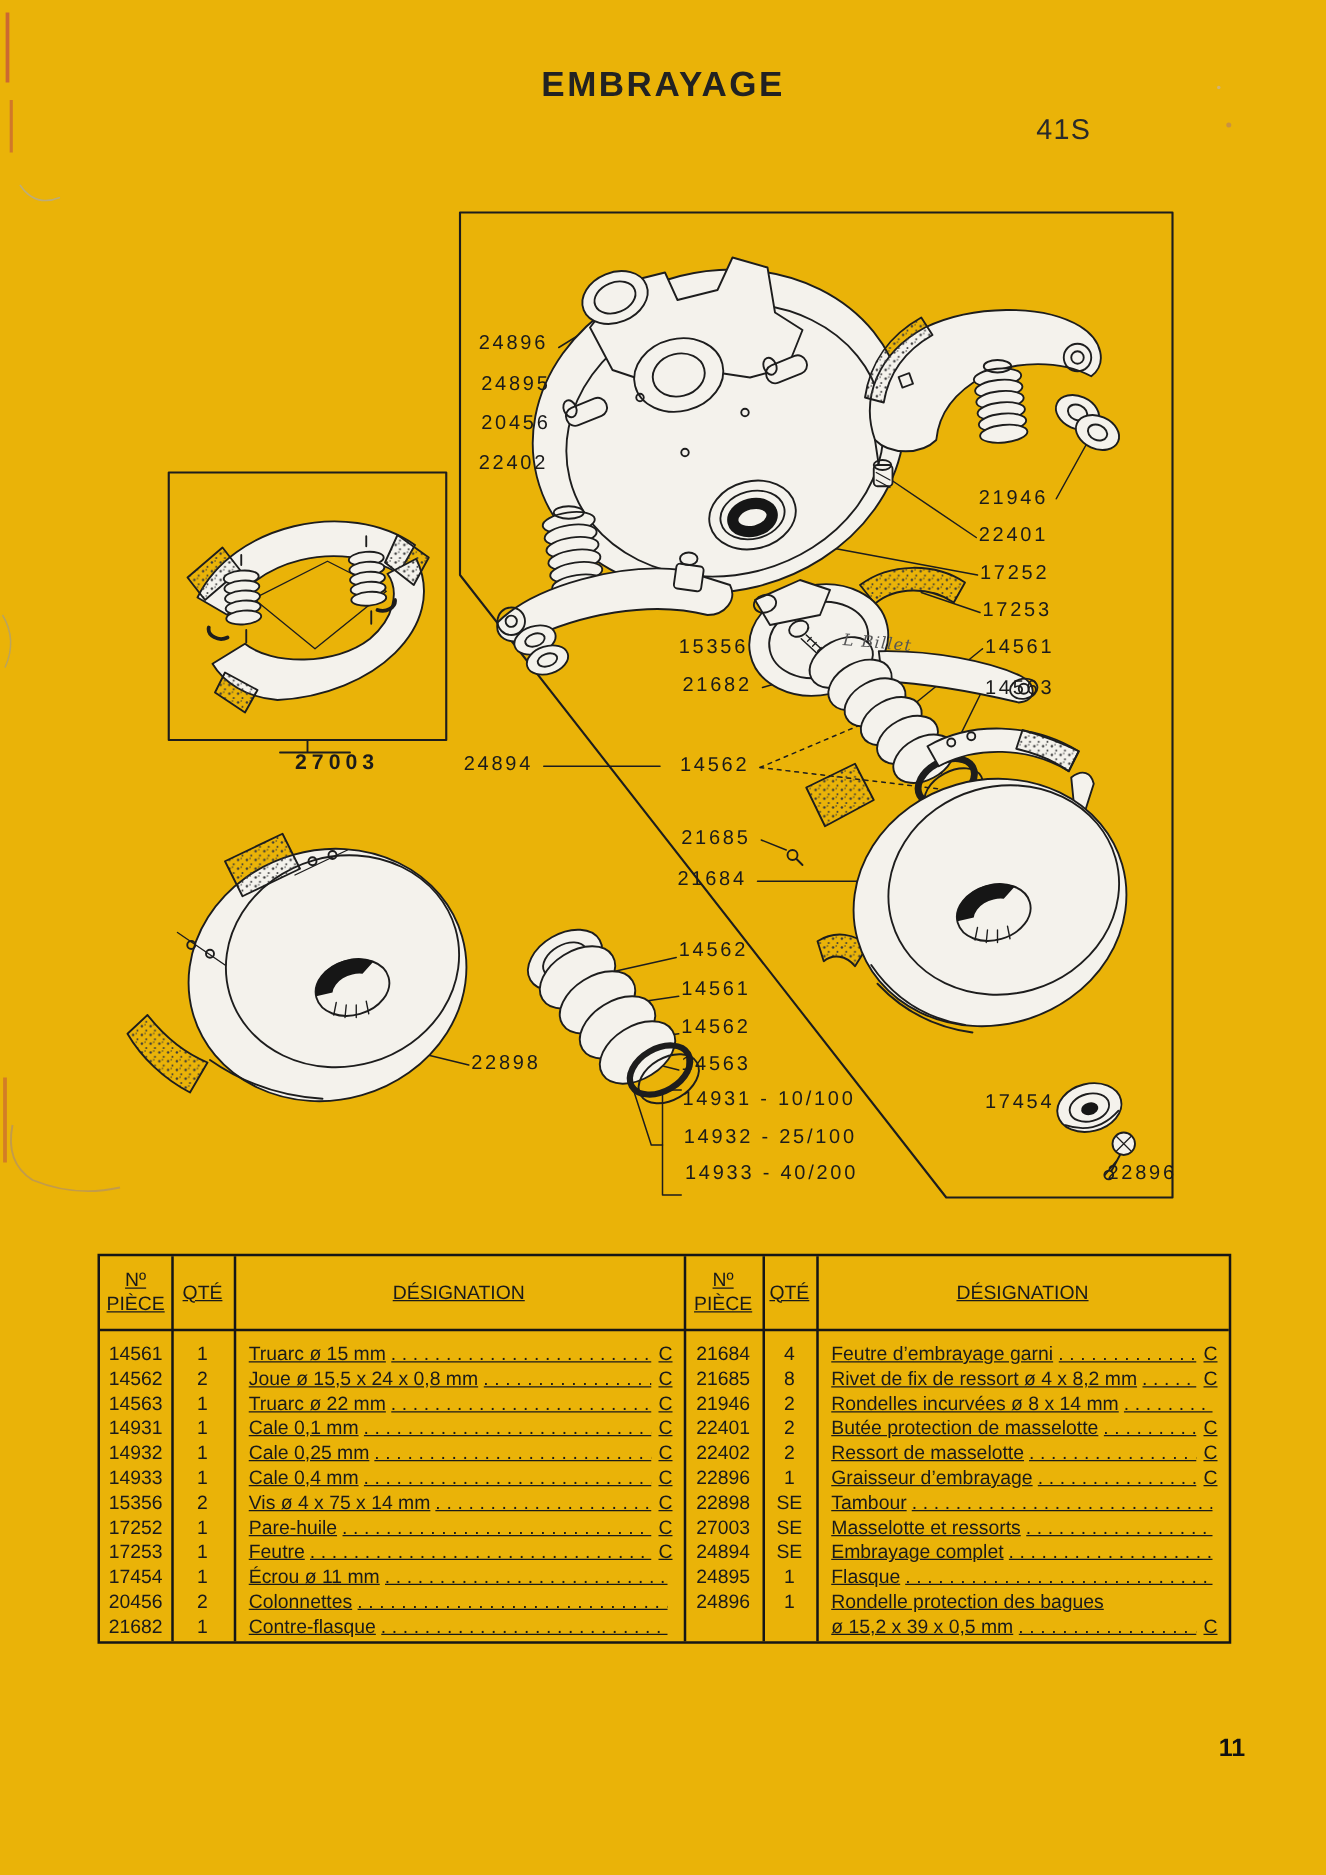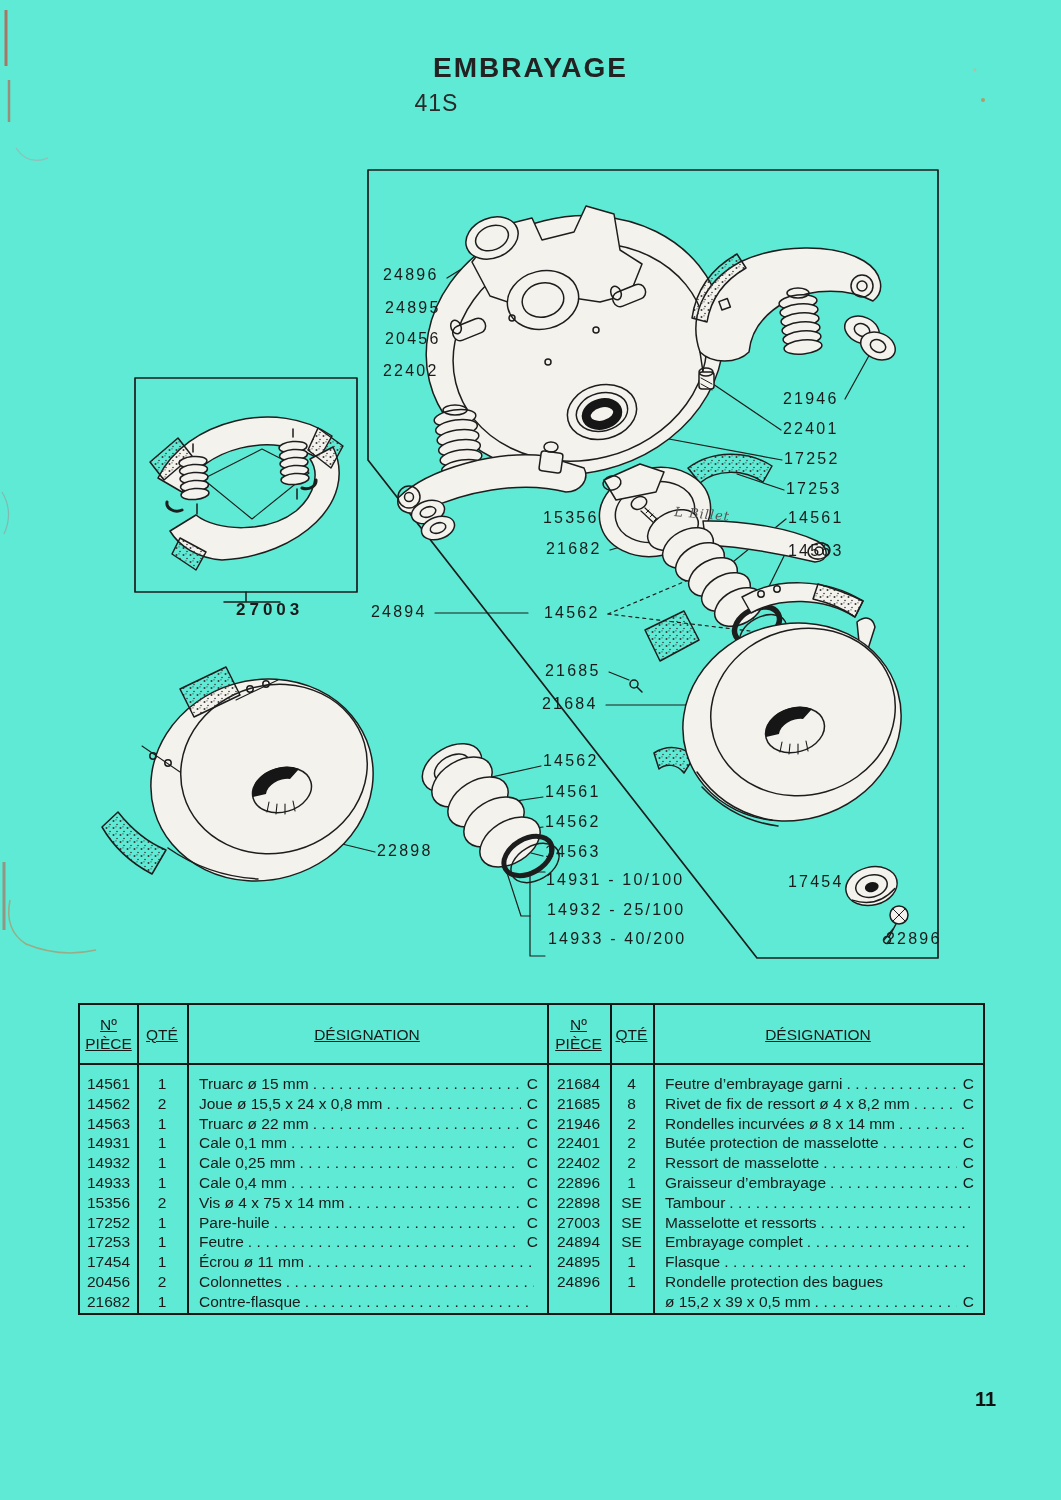--- a/index.html
+++ b/index.html
@@ -1,42 +1,42 @@
 <!DOCTYPE html>
 <html><head>
 <meta charset="utf-8">
 <style>
   html,body{margin:0;padding:0;background:#e8e6e0;}
-  .page{position:relative;width:1061px;height:1500px;background:#5eead4;overflow:hidden;
+  .page{position:relative;width:1061px;height:1500px;background:#eab308;overflow:hidden;
         font-family:"Liberation Sans",sans-serif;color:#1a1a1a;}
   
   .title{position:absolute;left:0;top:52px;width:1061px;text-align:center;
          font-size:28px;font-weight:bold;letter-spacing:2px;color:#222;}
-  .subtitle{position:absolute;left:0;top:90px;width:873px;text-align:center;
+  .subtitle{position:absolute;left:0;top:90px;width:873px;text-align:right;
          font-size:23px;letter-spacing:1px;color:#2a2a2a;}
   
   .art{position:absolute;left:0;top:0;}
   .callout{position:absolute;font-size:16px;letter-spacing:2.2px;white-space:nowrap;color:#1b1b1b;}
   .callout.bold{font-weight:bold;letter-spacing:4px;font-size:17px;}
   
   .parts-table{position:absolute;left:78px;top:1003px;width:903px;height:308px;
                border:2px solid #161616;font-size:15.5px;}
   .vline{position:absolute;top:0;bottom:0;width:2px;background:#161616;}
   .thead{position:absolute;left:0;top:0;right:0;height:58px;border-bottom:2px solid #161616;
          display:flex;align-items:stretch;text-decoration:underline;}
   .hcell{display:flex;flex-direction:column;align-items:center;justify-content:center;line-height:19px;}
   .tbody{position:absolute;top:60px;bottom:0;padding-top:9px;box-sizing:border-box;}
   .tbody.left{left:0;width:467px;}
   .tbody.right{left:467px;width:436px;}
   .trow{display:flex;align-items:flex-start;line-height:19.8px;}
   .cno{text-align:center;flex:none;}
   .left .cno{width:57px;} .left .cqty{width:50px;}
   .right .cno{width:63px;} .right .cqty{width:43px;}
   .cqty{text-align:center;flex:none;}
-  .cdes{flex:1;min-width:0;padding:0 9px 0 12px;}
+  .cdes{flex:1;min-width:0;padding:0 9px 0 12px;text-decoration:underline;}
   .dline{display:flex;align-items:baseline;}
   .dtext{white-space:nowrap;}
   .dots{flex:1;min-width:0;overflow:hidden;white-space:nowrap;letter-spacing:4.5px;
         margin:0 4px;color:#1b1b1b;}
   .dsuf{flex:none;width:13px;text-align:right;}
   .pageno{position:absolute;left:975px;top:1388px;font-size:20px;font-weight:bold;color:#111;}
   svg .ln{fill:none;stroke:#1d1d1d;stroke-width:1.5;stroke-linecap:round;stroke-linejoin:round;}
   svg .fillp{fill:#f4f2ec;}
   svg .lead{stroke:#1d1d1d;stroke-width:1.2;fill:none;}
 </style>

